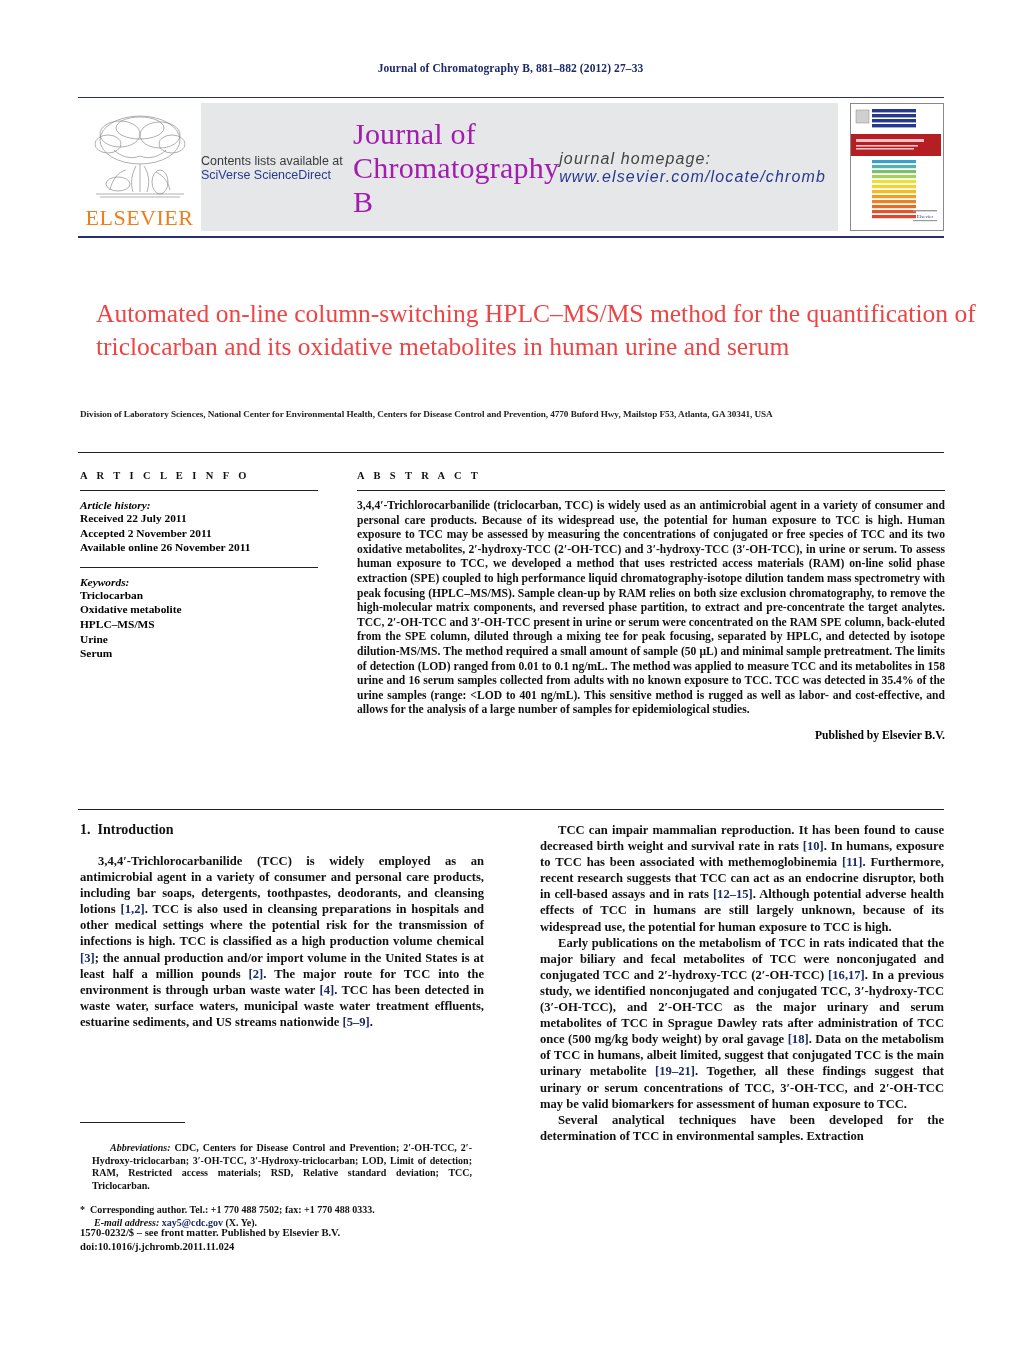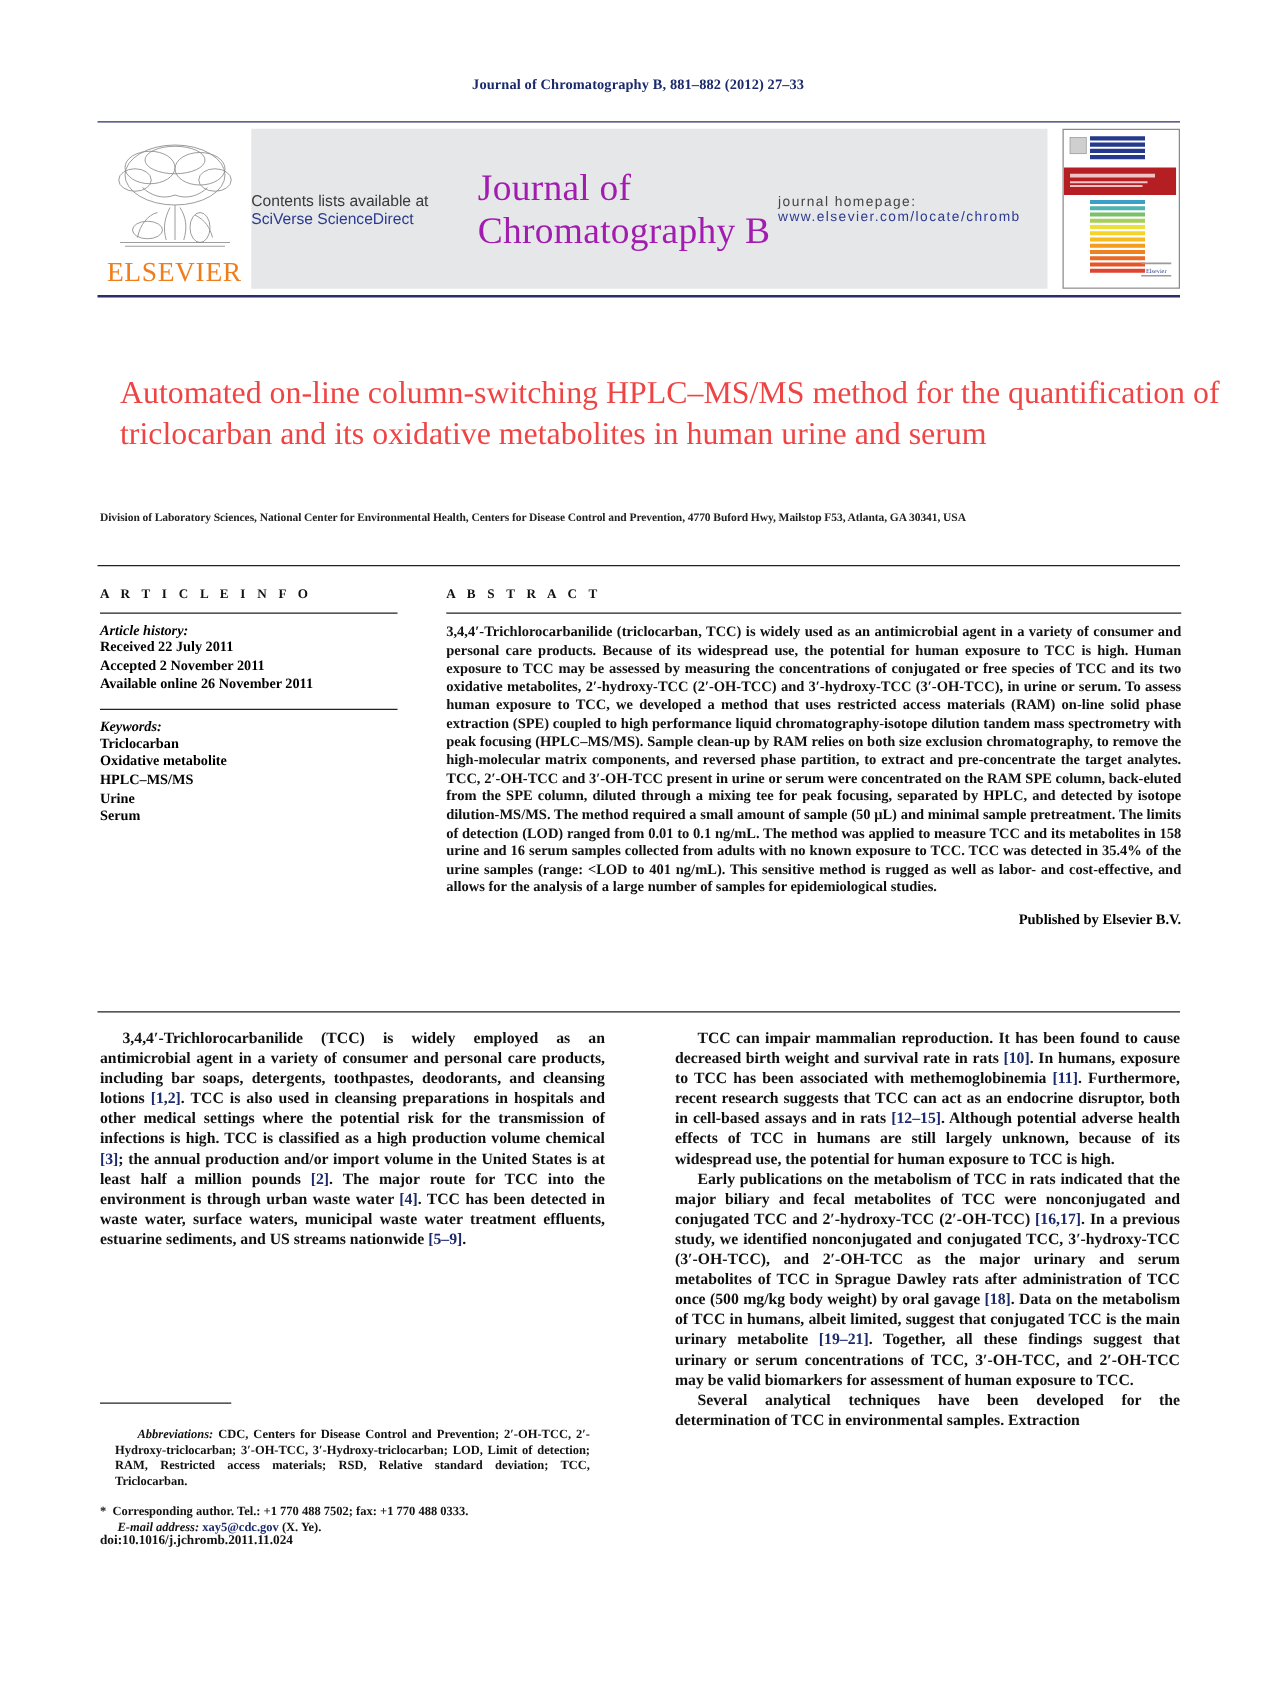--- a/index.html
+++ b/index.html
@@ -89,23 +89,24 @@
     color: #2b3a8f;
   }
   .journal-name {
     font-family: "Liberation Serif", serif;
     font-size: 30px;
     color: #a21caf;
     letter-spacing: .2px;
   }
   .homepage-line {
     font-family: "Liberation Sans", sans-serif;
-    font-size: 11px;
+    font-size: 16px;
     letter-spacing: 1.15px;
     color: #444444;
+    font-style: italic;
   }
   .homepage-line .url {
     color: #2b3a8f;
   }
   .cover-thumb {
     width: 92px;
     flex: 0 0 92px;
     margin-left: 12px;
     border: 1px solid #8a8a8a;
     background: #ffffff;
@@ -396,20 +397,23 @@
   <div class="abscol">
     <div class="sechead">A B S T R A C T</div>
     <div class="thinrule"></div>
     <p class="abs-body">3,4,4′-Trichlorocarbanilide (triclocarban, TCC) is widely used as an antimicrobial agent in a variety of consumer and personal care products. Because of its widespread use, the potential for human exposure to TCC is high. Human exposure to TCC may be assessed by measuring the concentrations of conjugated or free species of TCC and its two oxidative metabolites, 2′-hydroxy-TCC (2′-OH-TCC) and 3′-hydroxy-TCC (3′-OH-TCC), in urine or serum. To assess human exposure to TCC, we developed a method that uses restricted access materials (RAM) on-line solid phase extraction (SPE) coupled to high performance liquid chromatography-isotope dilution tandem mass spectrometry with peak focusing (HPLC–MS/MS). Sample clean-up by RAM relies on both size exclusion chromatography, to remove the high-molecular matrix components, and reversed phase partition, to extract and pre-concentrate the target analytes. TCC, 2′-OH-TCC and 3′-OH-TCC present in urine or serum were concentrated on the RAM SPE column, back-eluted from the SPE column, diluted through a mixing tee for peak focusing, separated by HPLC, and detected by isotope dilution-MS/MS. The method required a small amount of sample (50 μL) and minimal sample pretreatment. The limits of detection (LOD) ranged from 0.01 to 0.1 ng/mL. The method was applied to measure TCC and its metabolites in 158 urine and 16 serum samples collected from adults with no known exposure to TCC. TCC was detected in 35.4% of the urine samples (range: &lt;LOD to 401 ng/mL). This sensitive method is rugged as well as labor- and cost-effective, and allows for the analysis of a large number of samples for epidemiological studies.</p>
     <div class="abs-pub">Published by Elsevier B.V.</div>
   </div>
 
   <div class="rule-main" id="rule-below-abs"></div>
 
   <div class="col-left">
+    <div class="h2">
+      <span class="num">1.</span><span>Introduction</span>
+    </div>
     <p class="body">3,4,4′-Trichlorocarbanilide (TCC) is widely employed as an antimicrobial agent in a variety of consumer and personal care products, including bar soaps, detergents, toothpastes, deodorants, and cleansing lotions <span class="ref">[1,2]</span>. TCC is also used in cleansing preparations in hospitals and other medical settings where the potential risk for the transmission of infections is high. TCC is classified as a high production volume chemical <span class="ref">[3]</span>; the annual production and/or import volume in the United States is at least half a million pounds <span class="ref">[2]</span>. The major route for TCC into the environment is through urban waste water <span class="ref">[4]</span>. TCC has been detected in waste water, surface waters, municipal waste water treatment effluents, estuarine sediments, and US streams nationwide <span class="ref">[5–9]</span>.</p>
   </div>
 
   <div class="col-right">
     <p class="body">TCC can impair mammalian reproduction. It has been found to cause decreased birth weight and survival rate in rats <span class="ref">[10]</span>. In humans, exposure to TCC has been associated with methemoglobinemia <span class="ref">[11]</span>. Furthermore, recent research suggests that TCC can act as an endocrine disruptor, both in cell-based assays and in rats <span class="ref">[12–15]</span>. Although potential adverse health effects of TCC in humans are still largely unknown, because of its widespread use, the potential for human exposure to TCC is high.</p>
     <p class="body">Early publications on the metabolism of TCC in rats indicated that the major biliary and fecal metabolites of TCC were nonconjugated and conjugated TCC and 2′-hydroxy-TCC (2′-OH-TCC) <span class="ref">[16,17]</span>. In a previous study, we identified nonconjugated and conjugated TCC, 3′-hydroxy-TCC (3′-OH-TCC), and 2′-OH-TCC as the major urinary and serum metabolites of TCC in Sprague Dawley rats after administration of TCC once (500 mg/kg body weight) by oral gavage <span class="ref">[18]</span>. Data on the metabolism of TCC in humans, albeit limited, suggest that conjugated TCC is the main urinary metabolite <span class="ref">[19–21]</span>. Together, all these findings suggest that urinary or serum concentrations of TCC, 3′-OH-TCC, and 2′-OH-TCC may be valid biomarkers for assessment of human exposure to TCC.</p>
     <p class="body">Several analytical techniques have been developed for the determination of TCC in environmental samples. Extraction</p>
   </div>
 
   <div class="footnote-rule"></div>
@@ -420,16 +424,17 @@
     <p class="corr" style="margin:6px 0 0 0;">
       <span class="bullet">*</span><span>Corresponding author. Tel.: +1 770 488 7502; fax: +1 770 488 0333.</span>
     </p>
     <p class="email" style="margin:0;">
       <span class="it">E-mail address:</span>
       <span class="mail">xay5@cdc.gov</span><span> (X. Ye).</span>
     </p>
   </div>
 
   <div class="imprint">
+    <div>1570-0232/$ – see front matter. Published by Elsevier B.V.</div>
     <div>doi:10.1016/j.jchromb.2011.11.024</div>
   </div>
 
 </div>
 
 </body></html>

